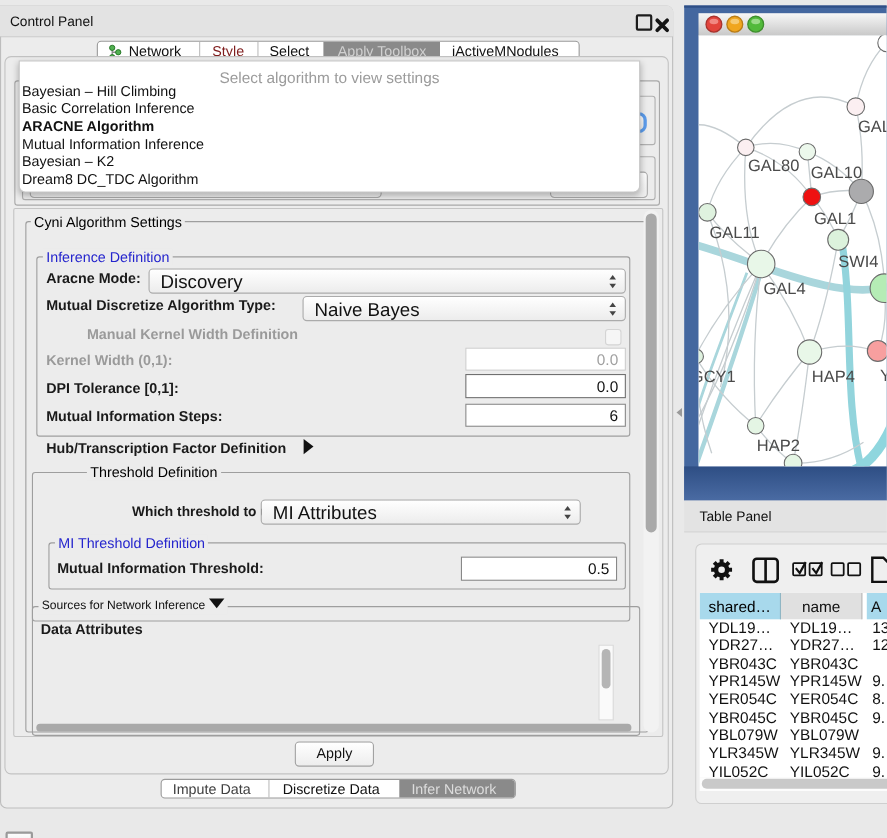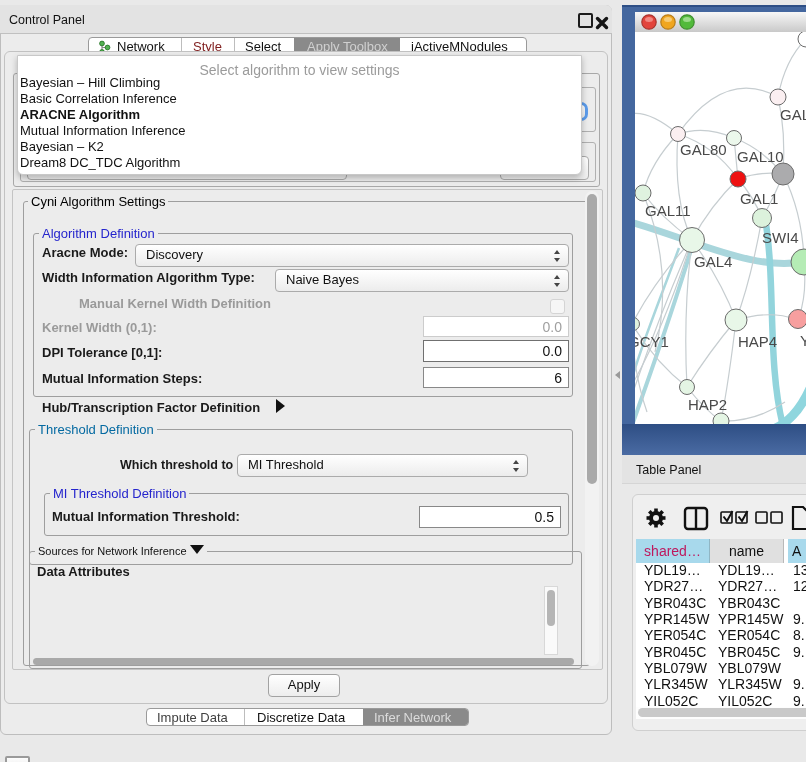--- a/index.html
+++ b/index.html
@@ -2,21 +2,21 @@
 <html><head>
 <meta charset="utf-8">
 <style>
 html,body{margin:0;padding:0;}
 body{width:806px;height:762px;overflow:hidden;background:#e9e9e9;font-family:"Liberation Sans",sans-serif;}
 #root{position:absolute;top:0;left:0;width:806px;height:762px;}
 .abs{position:absolute;}
 .gb{position:absolute;border:1px solid #9e9e9e;border-radius:3px;}
 .gbt{position:absolute;top:-8px;left:5px;background:#ececec;padding:0 3px;font-size:13px;line-height:15px;white-space:nowrap;}
 .lbl{position:absolute;font-size:13px;font-weight:bold;color:#1a1a1a;white-space:nowrap;}
-.combo{position:absolute;background:linear-gradient(#ffffff,#ececec);border:1px solid #ababab;border-radius:4px;font-size:13px;color:#111;}
+.combo{position:absolute;background:linear-gradient(#ffffff,#ececec);border:1px solid #ababab;border-radius:4px;font-size:17px;color:#111;}
 .combo .ctext{position:absolute;left:10px;top:2px;}
 .carr{position:absolute;right:7px;top:50%;width:7px;height:12px;margin-top:-6px;}
 .carr:before{content:"";position:absolute;left:0;top:0;border-left:3.5px solid transparent;border-right:3.5px solid transparent;border-bottom:4.5px solid #444;}
 .carr:after{content:"";position:absolute;left:0;bottom:0;border-left:3.5px solid transparent;border-right:3.5px solid transparent;border-top:4.5px solid #444;}
 .tfield{position:absolute;background:#fff;border:1px solid #b4b4b4;font-size:14px;text-align:right;color:#111;}
 .tfield span{position:absolute;right:6px;top:2px;}
 </style>
 </head>
 <body>
 <div id="root">
@@ -63,28 +63,28 @@
       <span class="carr"></span>
     </div>
 
 <div class="gb" style="left:12px;top:189px;width:589px;height:479px;border-color:#c4c4c4;border-radius:2px;"></div>
 
 <div class="gb" style="left:23px;top:201px;width:565px;height:463px;">
   <div class="gbt" style="top:-8px;left:4px;">Cyni Algorithm Settings</div>
 </div>
 
 <div class="gb" style="left:33px;top:233px;width:538px;height:162px;">
-  <div class="gbt" style="color:#2525cd;">Algorithm Definition</div>
+  <div class="gbt" style="color:#2525cd;">Inference Definition</div>
 </div>
 <div class="lbl" style="left:42px;top:245px;">Aracne Mode:</div>
 <div class="combo" style="left:135px;top:244px;width:432px;height:21px;">
       <span class="ctext">Discovery</span>
       <span class="carr"></span>
     </div>
-<div class="lbl" style="left:42px;top:270px;">Width Information Algorithm Type:</div>
+<div class="lbl" style="left:42px;top:270px;">Mutual Discretize Algorithm Type:</div>
 <div class="combo" style="left:275px;top:269px;width:292px;height:21px;">
       <span class="ctext">Naive Bayes</span>
       <span class="carr"></span>
     </div>
 <div class="lbl" style="left:42px;top:296px;color:#9a9a9a;margin-left:37px;">Manual Kernel Width Definition</div>
 <div class="abs" style="left:550px;top:299px;width:13px;height:13px;background:#f6f6f6;border:1px solid #d4d4d4;border-radius:3px;"></div>
 <div class="lbl" style="left:42px;top:320px;color:#9a9a9a;">Kernel Width (0,1):</div>
 <div class="tfield" style="left:423px;top:316px;width:144px;height:19px;border-color:#cccccc;color:#a0a0a0;">
       <span>0.0</span>
     </div>
@@ -94,25 +94,25 @@
     </div>
 <div class="lbl" style="left:42px;top:371px;">Mutual Information Steps:</div>
 <div class="tfield" style="left:423px;top:367px;width:144px;height:19px;border-color:#888;">
       <span>6</span>
     </div>
 
 <div class="lbl" style="left:42px;top:400px;">Hub/Transcription Factor Definition</div>
 <div class="abs" style="left:276px;top:399px;width:0;height:0;border-top:7px solid transparent;border-bottom:7px solid transparent;border-left:9px solid #111;"></div>
 
 <div class="gb" style="left:29px;top:429px;width:542px;height:134px;">
-  <div class="gbt" style="color:#0369a1;">Threshold Definition</div>
+  <div class="gbt" style="color:#000000;margin-left:44px;">Threshold Definition</div>
 </div>
 <div class="lbl" style="left:85px;top:458px;font-size:12.5px;margin-left:35px;">Which threshold to use:</div>
 <div class="combo" style="left:237px;top:454px;width:289px;height:21px;">
-      <span class="ctext">MI Threshold</span>
+      <span class="ctext">MI Attributes</span>
       <span class="carr"></span>
     </div>
 <div class="gb" style="left:44px;top:493px;width:523px;height:41px;">
   <div class="gbt" style="color:#2525cd;">MI Threshold Definition</div>
 </div>
 <div class="lbl" style="left:52px;top:509px;">Mutual Information Threshold:</div>
 <div class="tfield" style="left:419px;top:506px;width:140px;height:20px;border-color:#888;">
       <span>0.5</span>
     </div>
 
@@ -261,21 +261,21 @@
       <rect x="103" y="12" width="11" height="11" rx="1"></rect>
       <path d="M90.5,16.5 l3.5,4.5 5.5,-10" stroke-width="2"></path>
       <path d="M105.5,16.5 l3.5,4.5 5.5,-10" stroke-width="2"></path>
       <rect x="123" y="12" width="11" height="11" rx="1"></rect>
       <rect x="138" y="12" width="11" height="11" rx="1"></rect>
       <path d="M160,7 h10 l6,6 v16 h-16 z" stroke-width="2.2"></path>
     </g>
   </svg>
 
   <div class="abs" style="left:3px;top:44px;width:177px;height:168px;background:#fff;overflow:hidden;">
-    <div class="abs" style="left:0;top:0;width:74px;height:24px;background:#a8d9ec;border-right:1px solid #90b6c4;box-sizing:border-box;text-align:center;font-size:14px;line-height:24px;color:#be185d;">shared…</div>
+    <div class="abs" style="left:0;top:0;width:74px;height:24px;background:#a8d9ec;border-right:1px solid #90b6c4;box-sizing:border-box;text-align:center;font-size:14px;line-height:24px;color:#000000;">shared…</div>
     <div class="abs" style="left:74px;top:0;width:74px;height:24px;background:#e0e0e0;border-right:1px solid #b9b9b9;box-sizing:border-box;text-align:center;font-size:14px;line-height:24px;color:#111;">name</div>
     <div class="abs" style="left:152px;top:0;width:25px;height:24px;background:#a8d9ec;font-size:14px;line-height:24px;color:#111;">&nbsp;A</div>
     <div class="abs" style="left:0;top:23px;width:177px;font-size:14px;line-height:16.35px;color:#111;">
       <div><span style="display:inline-block;width:74px;padding-left:8px;box-sizing:border-box;">YDL19…</span><span style="display:inline-block;width:83px;padding-left:8px;box-sizing:border-box;">YDL19…</span><span>13</span></div>
       <div><span style="display:inline-block;width:74px;padding-left:8px;box-sizing:border-box;">YDR27…</span><span style="display:inline-block;width:83px;padding-left:8px;box-sizing:border-box;">YDR27…</span><span>12</span></div>
       <div><span style="display:inline-block;width:74px;padding-left:8px;box-sizing:border-box;">YBR043C</span><span style="display:inline-block;width:83px;padding-left:8px;box-sizing:border-box;">YBR043C</span><span></span></div>
       <div><span style="display:inline-block;width:74px;padding-left:8px;box-sizing:border-box;">YPR145W</span><span style="display:inline-block;width:83px;padding-left:8px;box-sizing:border-box;">YPR145W</span><span>9.</span></div>
       <div><span style="display:inline-block;width:74px;padding-left:8px;box-sizing:border-box;">YER054C</span><span style="display:inline-block;width:83px;padding-left:8px;box-sizing:border-box;">YER054C</span><span>8.</span></div>
       <div><span style="display:inline-block;width:74px;padding-left:8px;box-sizing:border-box;">YBR045C</span><span style="display:inline-block;width:83px;padding-left:8px;box-sizing:border-box;">YBR045C</span><span>9.</span></div>
       <div><span style="display:inline-block;width:74px;padding-left:8px;box-sizing:border-box;">YBL079W</span><span style="display:inline-block;width:83px;padding-left:8px;box-sizing:border-box;">YBL079W</span><span></span></div>

